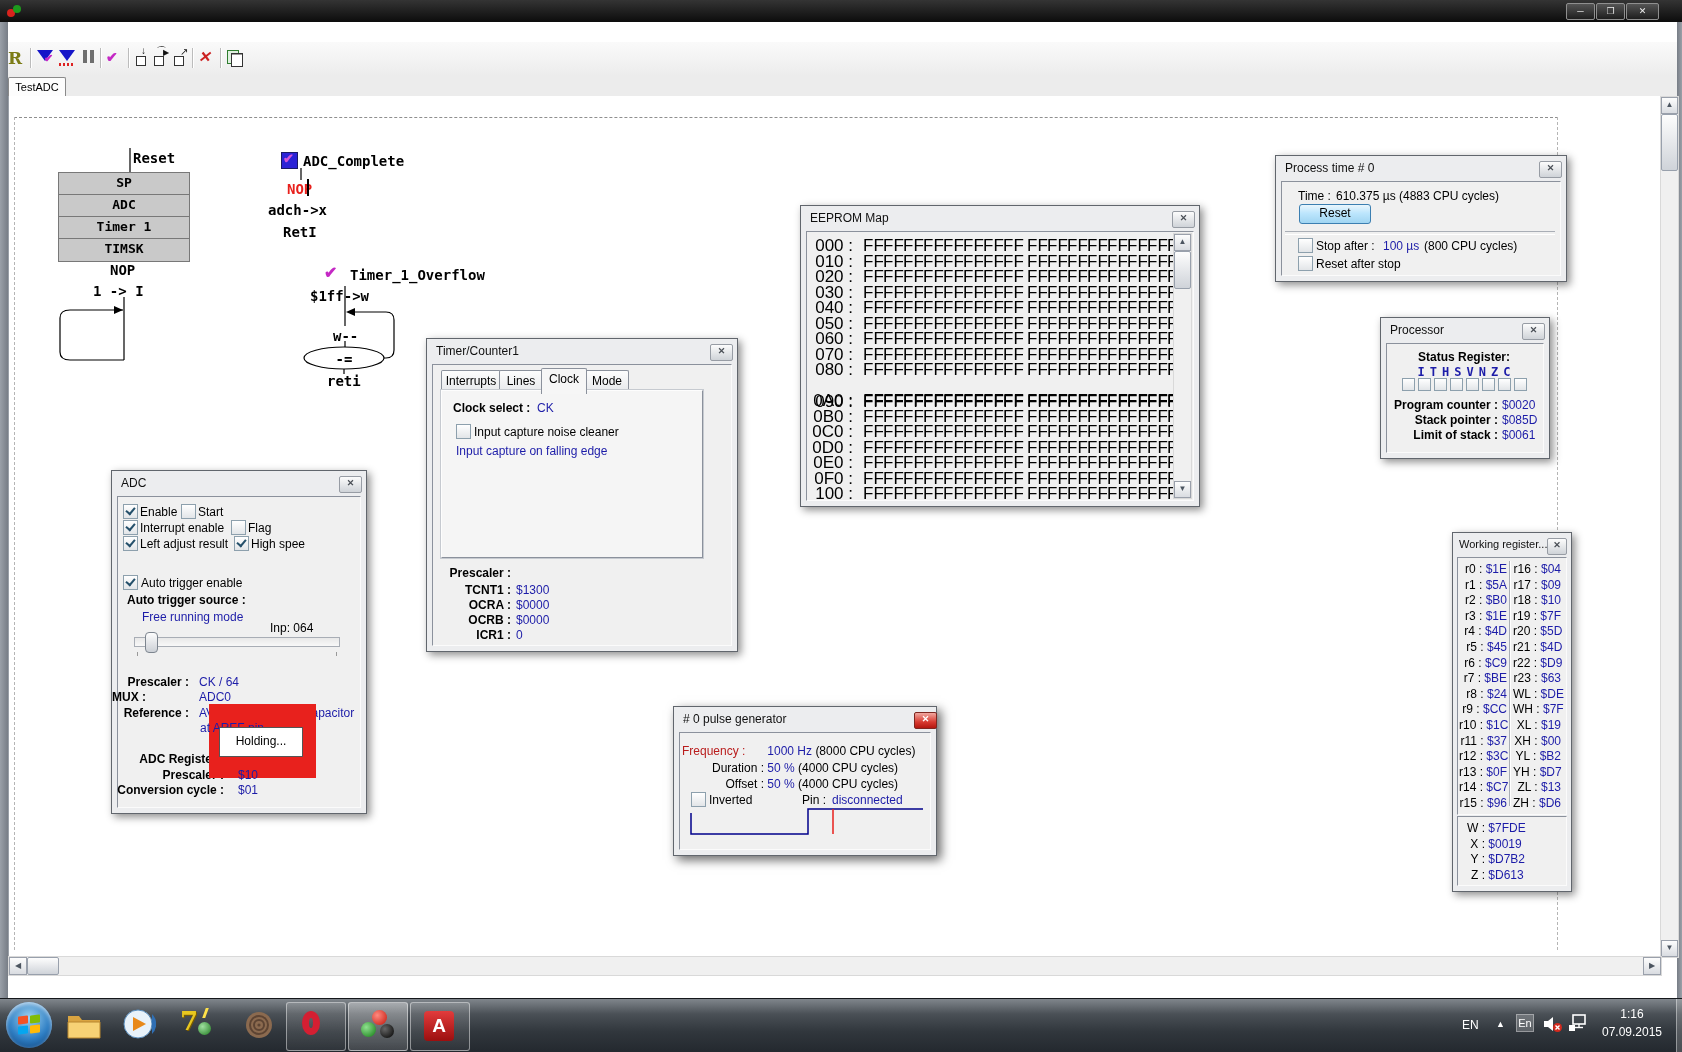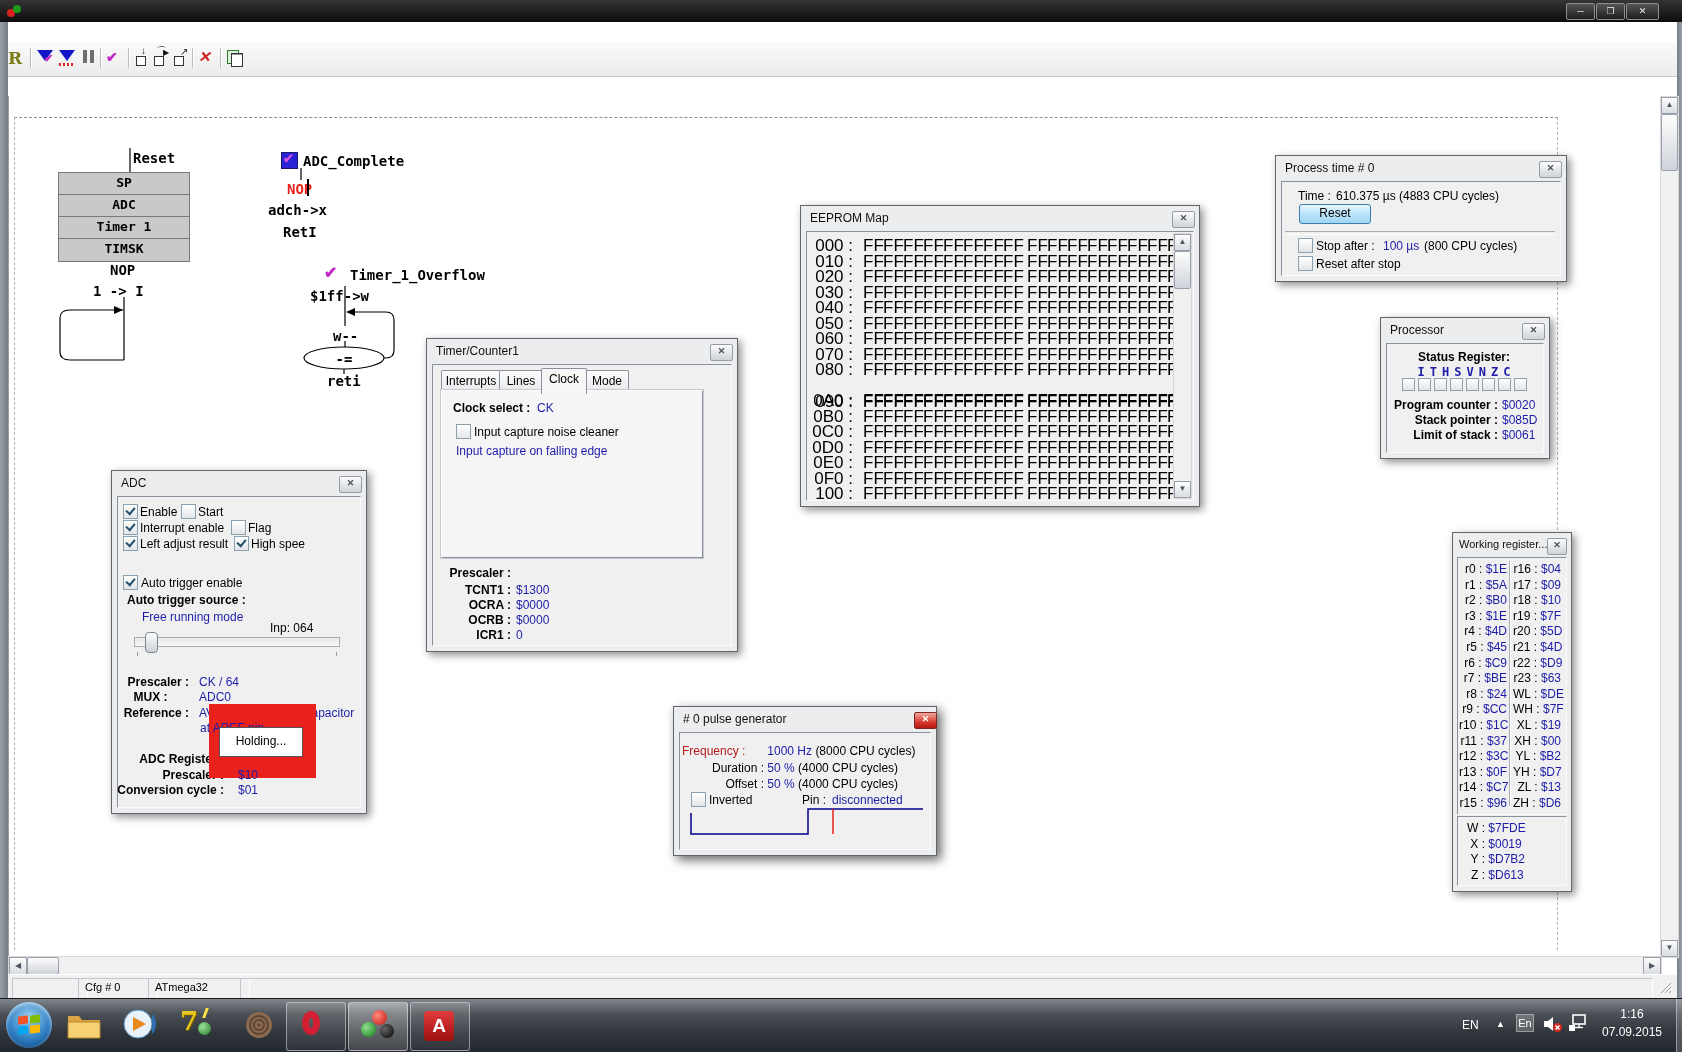--- a/index.html
+++ b/index.html
@@ -144,20 +144,23 @@
     <div class="ticon" style="left:198px">
       <span style="color:#cc2222;font-weight:bold;font-size:15px;font-style:italic">✕</span>
     </div>
     <div class="tsep" style="left:220px"></div>
     <div class="ticon" style="left:226px">
       <div class="abs" style="left:1px;top:2px;width:10px;height:12px;border:1px solid #2e7d2e;background:#dff0df"></div>
       <div class="abs" style="left:5px;top:5px;width:10px;height:12px;border:1px solid #333;background:#fff;box-shadow:inset 0 2px 0 -1px #999, inset 0 5px 0 -4px #999"></div>
     </div>
   </div>
 
+  <div id="tabrow">
+    <div id="doc-tab">TestADC</div>
+  </div>
 
   <div id="frame-left"></div>
   <div id="frame-right"></div>
 
   <div id="canvas"></div>
 
   <div class="dashline" style="left:14px;top:117px;width:1544px;border-top:1px dashed #8f8f8f"></div>
   <div class="dashline" style="left:14px;top:117px;height:833px;border-left:1px dashed #b5b5b5"></div>
   <div class="dashline" style="left:1557px;top:117px;height:833px;border-left:1px dashed #b5b5b5"></div>
 
@@ -641,21 +644,21 @@
     <span class="txt" style="left:29px;top:105px">Auto trigger enable</span>
     <span class="lbl" style="left:15px;top:122px">Auto trigger source :</span>
     <span class="val" style="left:30px;top:139px">Free running mode</span>
     <span class="txt" style="left:158px;top:150px">Inp: 064</span>
     <div class="slider-track" style="left:22px;top:166px;width:204px"></div>
     <div class="slider-thumb" style="left:33px;top:161px"></div>
     <div class="abs" style="left:25px;top:181px;width:1px;height:4px;background:#999"></div>
     <div class="abs" style="left:224px;top:181px;width:1px;height:4px;background:#999"></div>
     <span class="lbl" style="left:0;top:204px;width:77px;text-align:right">Prescaler :</span>
     <span class="val" style="left:87px;top:204px">CK / 64</span>
-    <span class="lbl" style="left:0;top:219px;width:77px;text-align:center">MUX :</span>
+    <span class="lbl" style="left:0;top:219px;width:77px;text-align:left">MUX :</span>
     <span class="val" style="left:87px;top:219px">ADC0</span>
     <span class="lbl" style="left:0;top:235px;width:77px;text-align:right">Reference :</span>
     <span class="val" style="left:87px;top:235px">AVCC with external capacitor</span>
     <span class="val z6" style="left:88px;top:250px">at AREF pin</span>
     <span class="lbl" style="left:0;top:281px;width:112px;text-align:right">ADC Register :</span>
     <span class="lbl" style="left:0;top:297px;width:112px;text-align:right">Prescaler :</span>
     <span class="val z6" style="left:126px;top:297px">$10</span>
     <span class="lbl" style="left:0;top:312px;width:112px;text-align:right">Conversion cycle :</span>
     <span class="val" style="left:126px;top:312px">$01</span>
     <div class="redbox" style="left:97px;top:233px;width:107px;height:74px"></div>
@@ -735,33 +738,20 @@
     <div class="sbtn" style="left:0;top:0;width:15px;height:15px">▲</div>
     <div class="sthumb" style="left:0;top:17px;width:15px;height:55px"></div>
     <div class="sbtn" style="left:0;bottom:0;width:15px;height:15px">▼</div>
   </div>
   <div class="sb" style="left:8px;top:956px;width:1652px;height:18px">
     <div class="sbtn" style="left:0;top:0;width:16px;height:16px;line-height:15px">◀</div>
     <div class="sthumb" style="left:18px;top:0;width:30px;height:16px"></div>
     <div class="sbtn" style="right:0;top:0;width:16px;height:16px;line-height:15px">▶</div>
   </div>
 
-  <div id="statusbar">
-    <div class="scell" style="left:4px;width:62px"></div>
-    <div class="scell" style="left:70px;width:66px">Cfg # 0</div>
-    <div class="scell" style="left:140px;width:88px">ATmega32</div>
-    <div class="scell" style="left:232px;right:24px"></div>
-    <svg class="abs" style="right:4px;top:6px" width="14" height="14">
-      <g stroke="#9aa0a8">
-          <line x1="12" y1="2" x2="2" y2="12"></line>
-          <line x1="12" y1="6" x2="6" y2="12"></line>
-          <line x1="12" y1="10" x2="10" y2="12"></line>
-        </g>
-    </svg>
-  </div>
 
   <div id="taskbar">
     <div class="abs" style="left:6px;top:3px;width:46px;height:46px;border-radius:50%;
          background:radial-gradient(circle at 50% 35%,#9fd4f2,#2f7fc4 55%,#0b3e78 95%);box-shadow:inset 0 2px 4px rgba(255,255,255,.7)">
       <div class="abs" style="left:12px;top:14px;width:10px;height:8px;background:#f35325;border-radius:1px;transform:skewY(-6deg)"></div>
       <div class="abs" style="left:24px;top:13px;width:10px;height:8px;background:#81bc06;border-radius:1px;transform:skewY(-6deg)"></div>
       <div class="abs" style="left:12px;top:24px;width:10px;height:8px;background:#05a6f0;border-radius:1px;transform:skewY(-6deg)"></div>
       <div class="abs" style="left:24px;top:23px;width:10px;height:8px;background:#ffba08;border-radius:1px;transform:skewY(-6deg)"></div>
     </div>
     <div class="abs" style="left:66px;top:9px;width:36px;height:34px">

